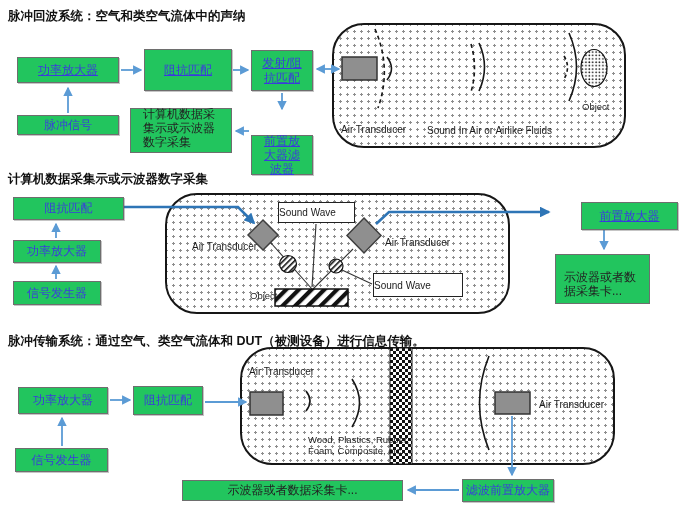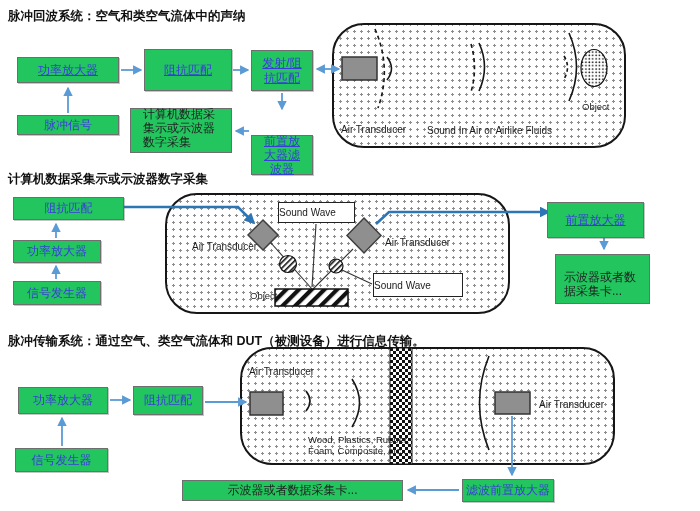--- a/index.html
+++ b/index.html
@@ -77,21 +77,21 @@
   <div class="abs eng" style="left:192px;top:241px;">Air Transducer</div>
   <div class="abs eng" style="left:385px;top:237px;">Air Transducer</div>
   <div class="abs eng" style="left:250px;top:290px;font-size:9.5px;">Object</div>
   <div class="abs callout" style="left:278px;top:202px;width:77px;height:21px;">
     <span>Sound Wave</span>
   </div>
   <div class="abs callout" style="left:373px;top:273px;width:90px;height:24px;">
     <span>Sound Wave</span>
   </div>
 
-  <div class="abs node" style="left:547px;top:202px;width:97px;height:36px;">
+  <div class="abs node" style="left:581px;top:202px;width:97px;height:28px;">
     <span class="link u">前置放大器</span>
   </div>
   <div class="abs node plain black-node" style="left:555px;top:254px;width:95px;height:50px;padding:5px 8px;">
     <span>示波器或者数据采集卡...</span>
   </div>
 
   <div class="abs sec-title" style="left:8px;top:333px;">脉冲传输系统：通过空气、类空气流体和 DUT（被测设备）进行信息传输。</div>
 
   <div class="abs node" style="left:18px;top:387px;width:90px;height:27px;">
     <span class="link">功率放大器</span>

